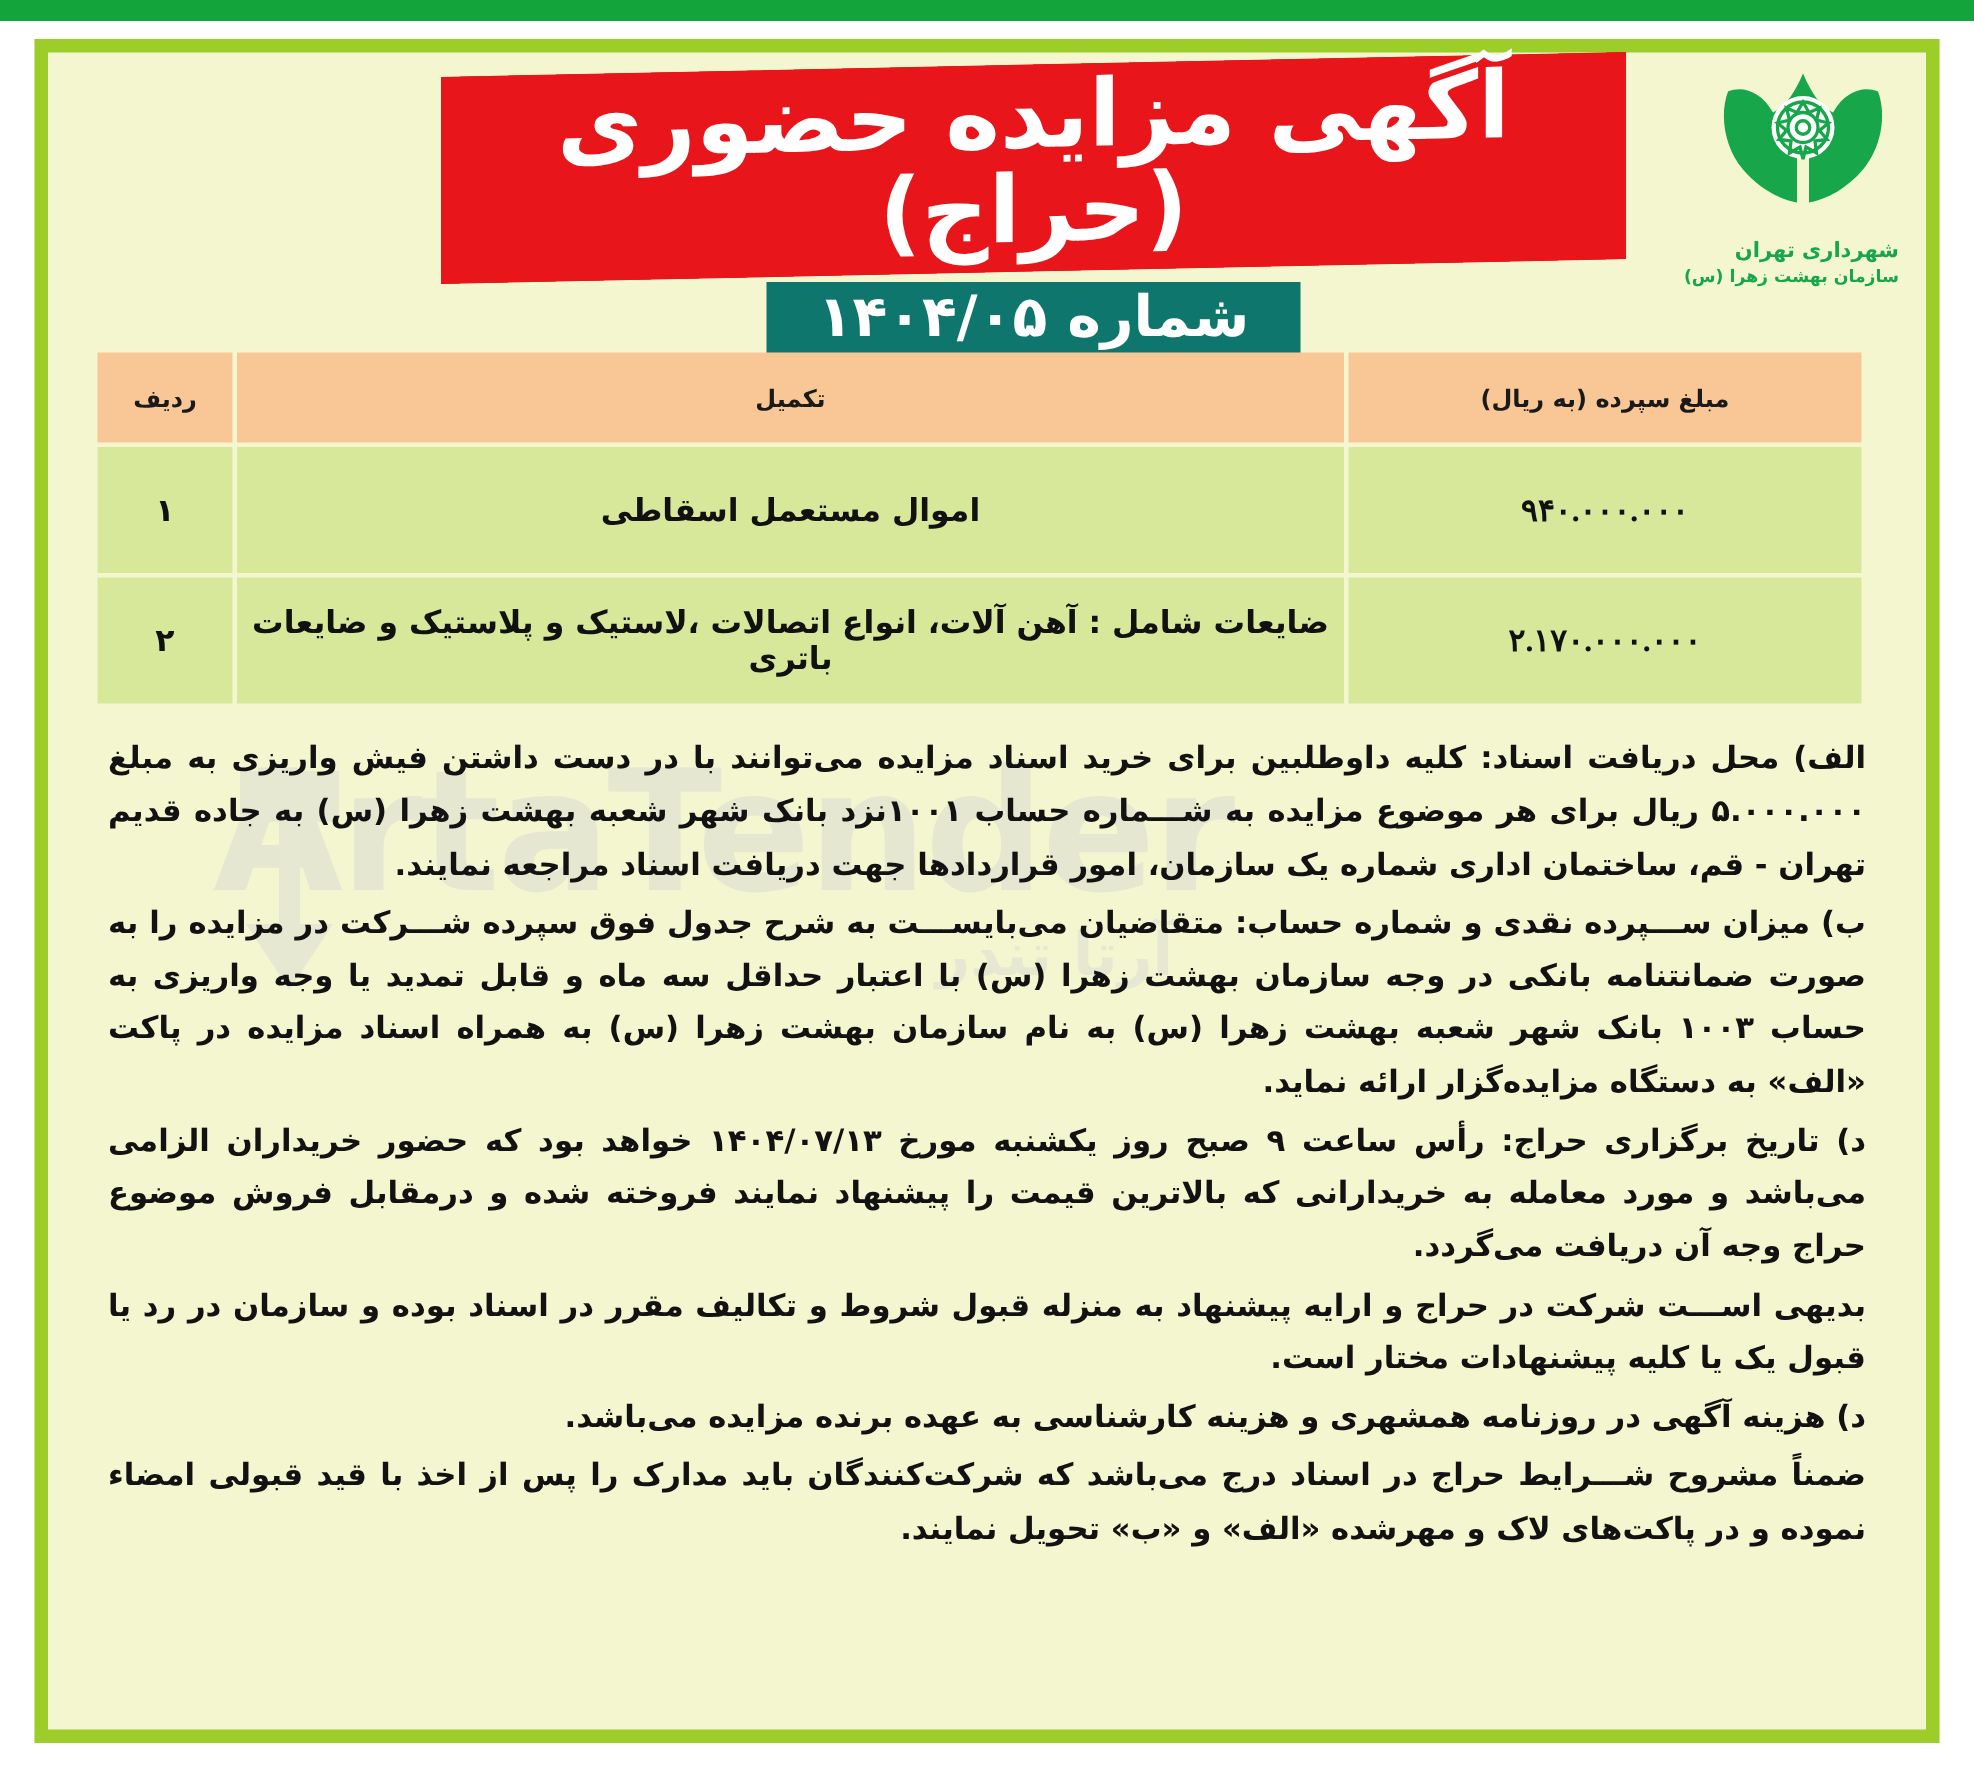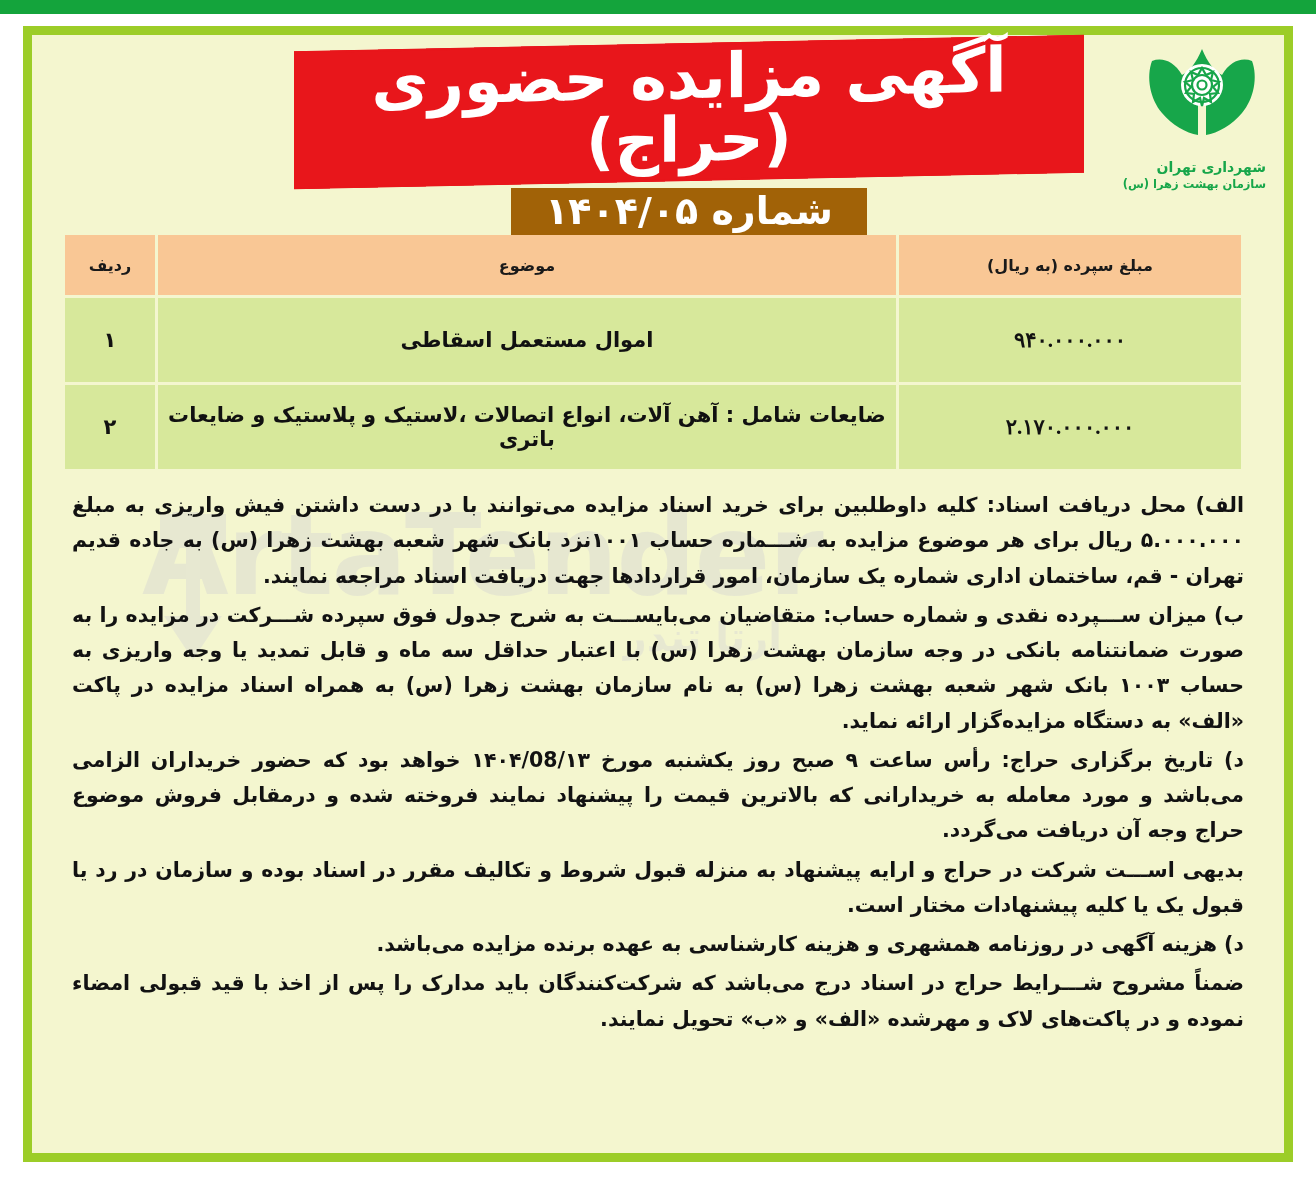--- a/index.html
+++ b/index.html
@@ -79,21 +79,21 @@
     color:#ffffff;
     font-size:62px;font-weight:700;
     padding:2px 18px 10px 18px;
     line-height:1.02;
     letter-spacing:-1px;
     box-shadow:inset 0 0 0 2px #e8161b;
     transform:skewY(-1.2deg);
   }
   .title-green{
     display:inline-block;
-    background:#a16207;
+    background:#0f766e;
     color:#ffffff;
     font-size:38px;font-weight:700;
     padding:3px 34px 8px 34px;
     margin-top:7px;
     line-height:1.08;
   }
 
   
   .intro{
     position:relative;z-index:3;
@@ -189,41 +189,41 @@
           <span class="title-green">شماره ۱۴۰۴/۰۵</span>
         </div>
       </div>
     </div>
 
 
     <table class="auction">
       <thead>
         <tr>
           <th class="col-mablagh">مبلغ سپرده (به ریال)</th>
-          <th>موضوع</th>
+          <th>تکمیل</th>
           <th class="col-radif">ردیف</th>
         </tr>
       </thead>
       <tbody>
         <tr>
           <td class="num">۹۴۰.۰۰۰.۰۰۰</td>
           <td>اموال مستعمل اسقاطی</td>
           <td>۱</td>
         </tr>
         <tr>
           <td class="num">۲.۱۷۰.۰۰۰.۰۰۰</td>
           <td>ضایعات شامل : آهن آلات، انواع اتصالات ،لاستیک و پلاستیک و ضایعات باتری</td>
           <td>۲</td>
         </tr>
       </tbody>
     </table>
 
     <div class="body-text">
       <p>الف) محل دریافت اسناد: کلیه داوطلبین برای خرید اسناد مزایده می‌توانند با در دست داشتن فیش واریزی به مبلغ ۵.۰۰۰.۰۰۰ ریال برای هر موضوع مزایده به شـــماره حساب ۱۰۰۱نزد بانک شهر شعبه بهشت زهرا (س) به جاده قدیم تهران - قم، ساختمان اداری شماره یک سازمان، امور قراردادها جهت دریافت اسناد مراجعه نمایند.</p>
       <p>ب) میزان ســـپرده نقدی و شماره حساب: متقاضیان می‌بایســـت به شرح جدول فوق سپرده شـــرکت در مزایده را به صورت ضمانتنامه بانکی در وجه سازمان بهشت زهرا (س) با اعتبار حداقل سه ماه و قابل تمدید یا وجه واریزی به حساب ۱۰۰۳ بانک شهر شعبه بهشت زهرا (س) به نام سازمان بهشت زهرا (س) به همراه اسناد مزایده در پاکت «الف» به دستگاه مزایده‌گزار ارائه نماید.</p>
-      <p>د) تاریخ برگزاری حراج: رأس ساعت ۹ صبح روز یکشنبه مورخ ۱۴۰۴/08/۱۳ خواهد بود که حضور خریداران الزامی می‌باشد و مورد معامله به خریدارانی که بالاترین قیمت را پیشنهاد نمایند فروخته شده و درمقابل فروش موضوع حراج وجه آن دریافت می‌گردد.</p>
+      <p>د) تاریخ برگزاری حراج: رأس ساعت ۹ صبح روز یکشنبه مورخ ۱۴۰۴/۰۷/۱۳ خواهد بود که حضور خریداران الزامی می‌باشد و مورد معامله به خریدارانی که بالاترین قیمت را پیشنهاد نمایند فروخته شده و درمقابل فروش موضوع حراج وجه آن دریافت می‌گردد.</p>
       <p>بدیهی اســـت شرکت در حراج و ارایه پیشنهاد به منزله قبول شروط و تکالیف مقرر در اسناد بوده و سازمان در رد یا قبول یک یا کلیه پیشنهادات مختار است.</p>
       <p>د) هزینه آگهی در روزنامه همشهری و هزینه کارشناسی به عهده برنده مزایده می‌باشد.</p>
       <p>ضمناً مشروح شـــرایط حراج در اسناد درج می‌باشد که شرکت‌کنندگان باید مدارک را پس از اخذ با قید قبولی امضاء نموده و در پاکت‌های لاک و مهرشده «الف» و «ب» تحویل نمایند.</p>
     </div>
 
   </div>
 </div>
 
 </body></html>

